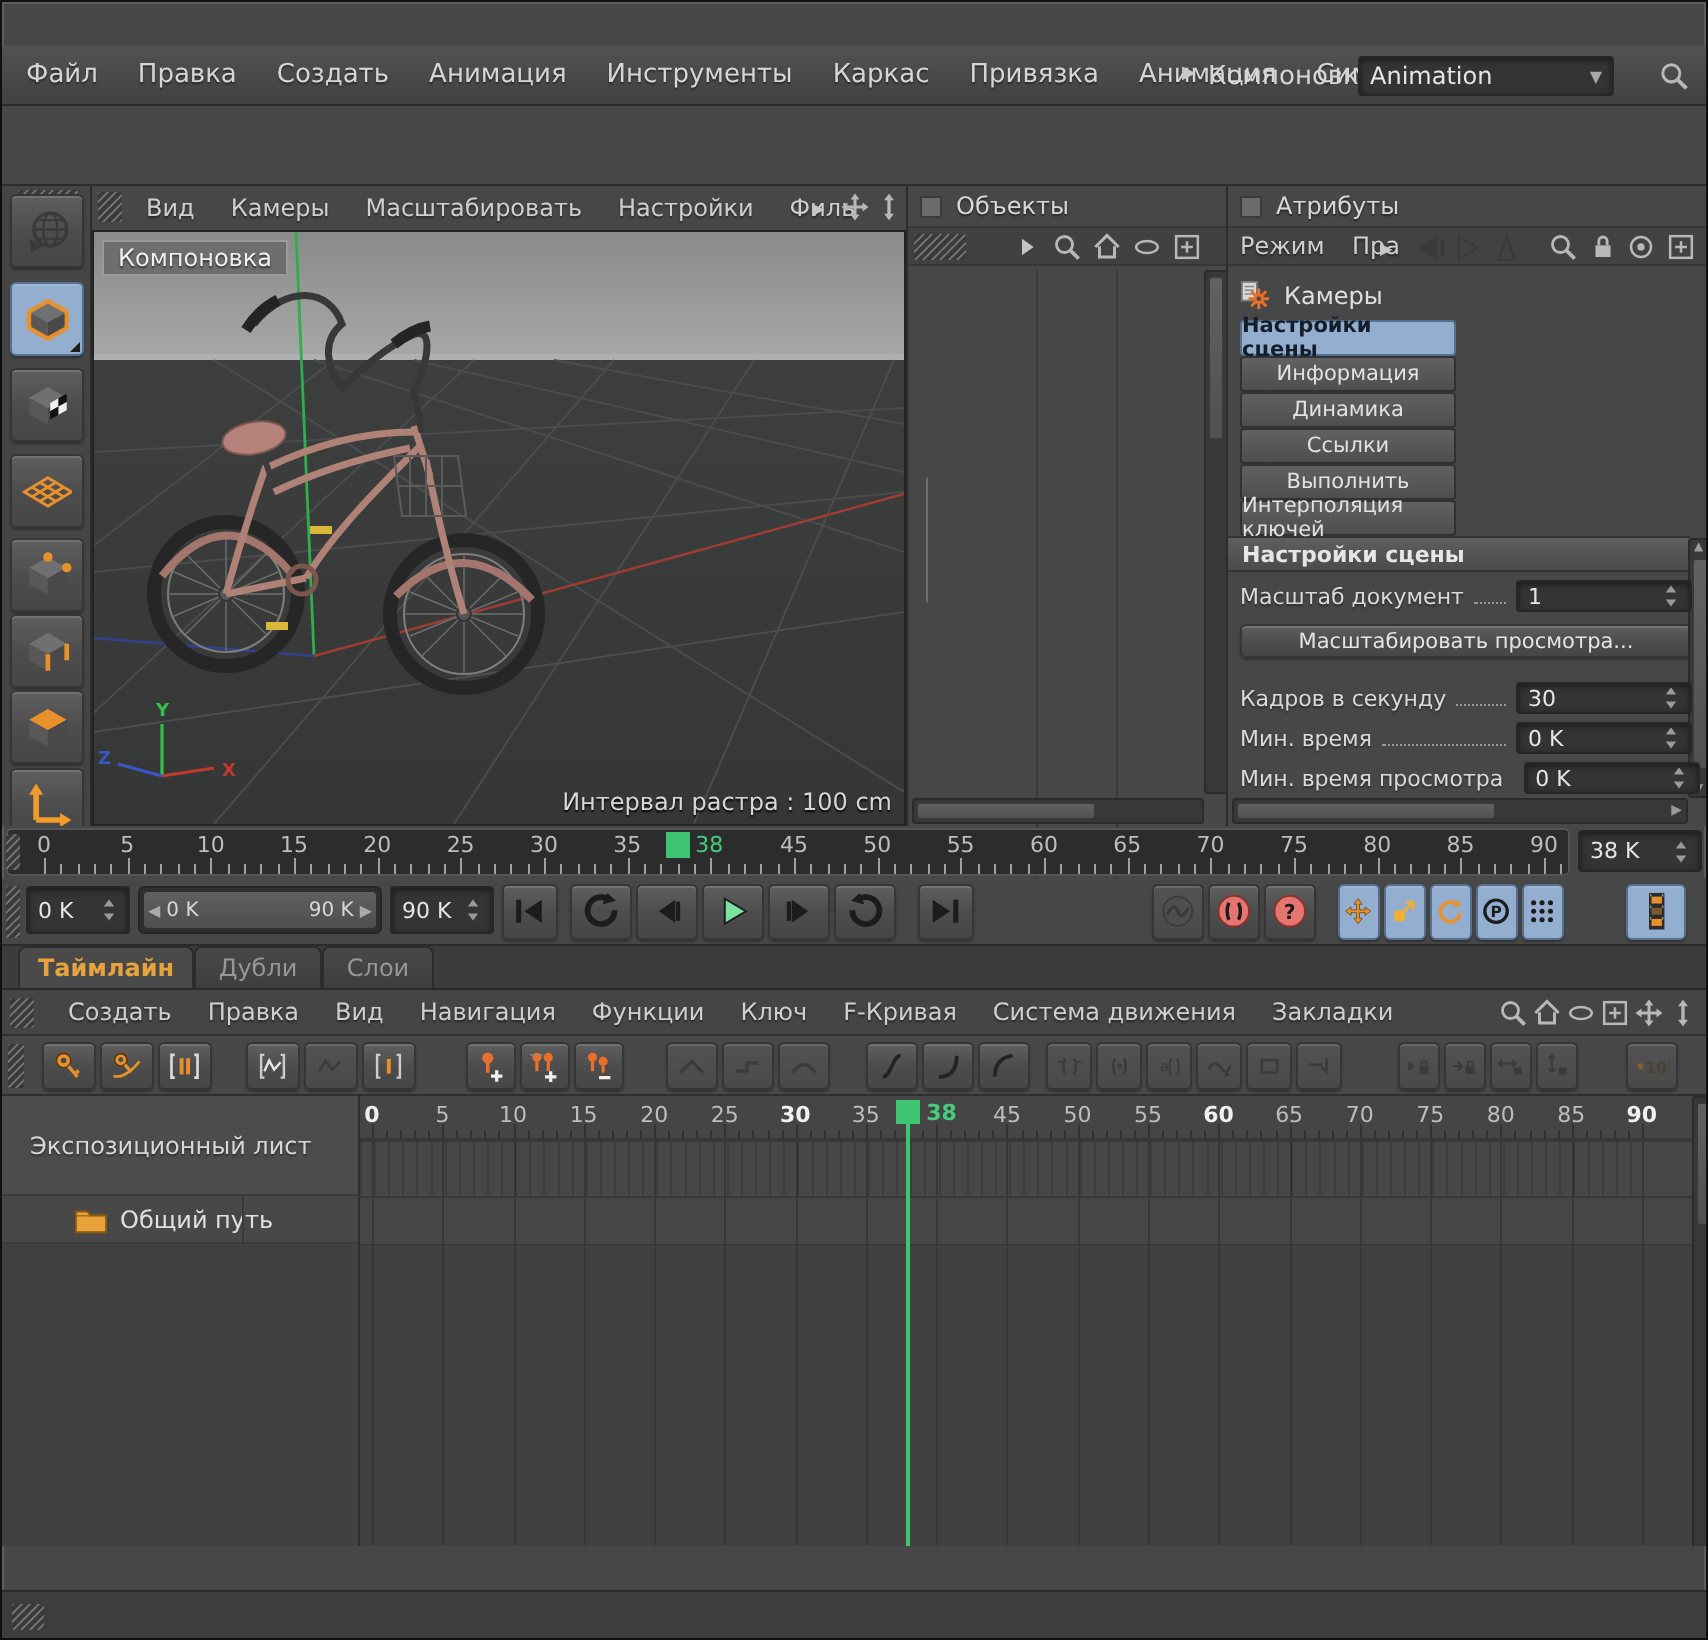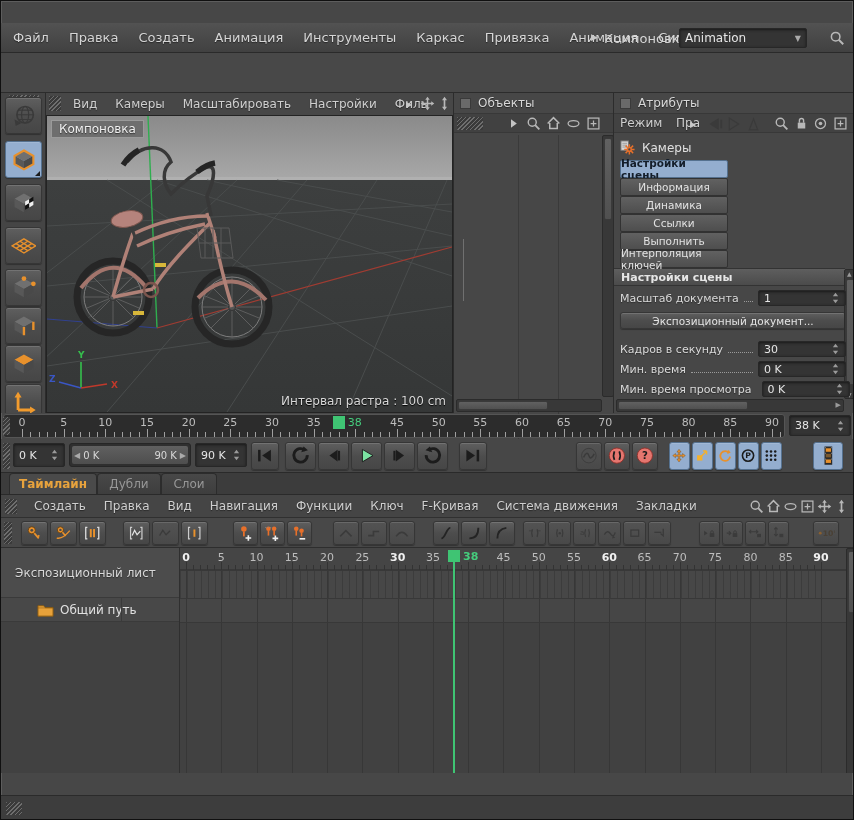--- a/index.html
+++ b/index.html
@@ -608,39 +608,39 @@
           </svg>
         </span>
       <span style="font-size:12px;color:#e0e0e0;">Камеры</span>
     </div>
     <div id="attrtabs"></div>
     <div class="abs" style="left:0;top:175px;width:231px;height:18px;background:linear-gradient(#5e5e5e,#4b4b4b);border-top:1px solid #333;border-bottom:1px solid #333;display:flex;align-items:center;">
       <span style="font-size:11px;font-weight:bold;color:#e6e6e6;padding-left:7px;">Настройки сцены</span>
     </div>
     <div id="attrfields"></div>
     <div class="btn" style="left:6px;top:219px;width:226px;height:17px;font-size:10.5px;color:#e4e4e4;position:absolute;">
-      <span>Экспозиционный документ...</span>
+      <span>Масштабировать просмотра...</span>
     </div>
     <div class="scroll" style="left:230px;top:176px;width:11px;height:128px;">
       <span style="position:absolute;left:2px;top:0;font-size:6px;color:#9a9a9a;">▲</span>
       <div class="thumb" style="left:1px;top:9px;width:7px;height:104px;"></div>
       <span style="position:absolute;left:2px;bottom:0;font-size:6px;color:#9a9a9a;">▼</span>
     </div>
     <div class="scroll" style="left:2px;top:306px;width:226px;height:11px;">
       <div class="thumb" style="left:1px;top:1px;width:128px;height:7px;"></div>
       <span style="position:absolute;right:2px;top:1px;font-size:7px;color:#9a9a9a;">▶</span>
     </div>
   <div class="atab active" style="top: 67px; left: 6px;">Настройки сцены</div>
       <div class="atab" style="top: 85px; left: 6px;">Информация</div>
       <div class="atab" style="top: 103px; left: 6px;">Динамика</div>
       <div class="atab" style="top: 121px; left: 6px;">Ссылки</div>
       <div class="atab" style="top: 139px; left: 6px;">Выполнить</div>
       <div class="atab" style="top: 157px; left: 6px;">Интерполяция ключей</div>
       <div style="position: absolute; left: 6px; top: 197px; width: 226px; height: 16px; display: flex; align-items: center;">
-        <span class="lbl">Масштаб документа</span>
+        <span class="lbl">Масштаб документ</span>
         <span class="leader"></span>
         <span class="fld" style="position: static; width: 88px; height: 16px; flex: 0 0 auto;">
           <span>1</span>
           <span class="spin ic16">
             <svg viewBox="0 0 8 16">
               <path d="M4 2 L7 6 H1 Z" fill="#9a9a9a"></path>
               <path d="M4 14 L1 10 H7 Z" fill="#9a9a9a"></path>
             </svg>
           </span>
         </span>

